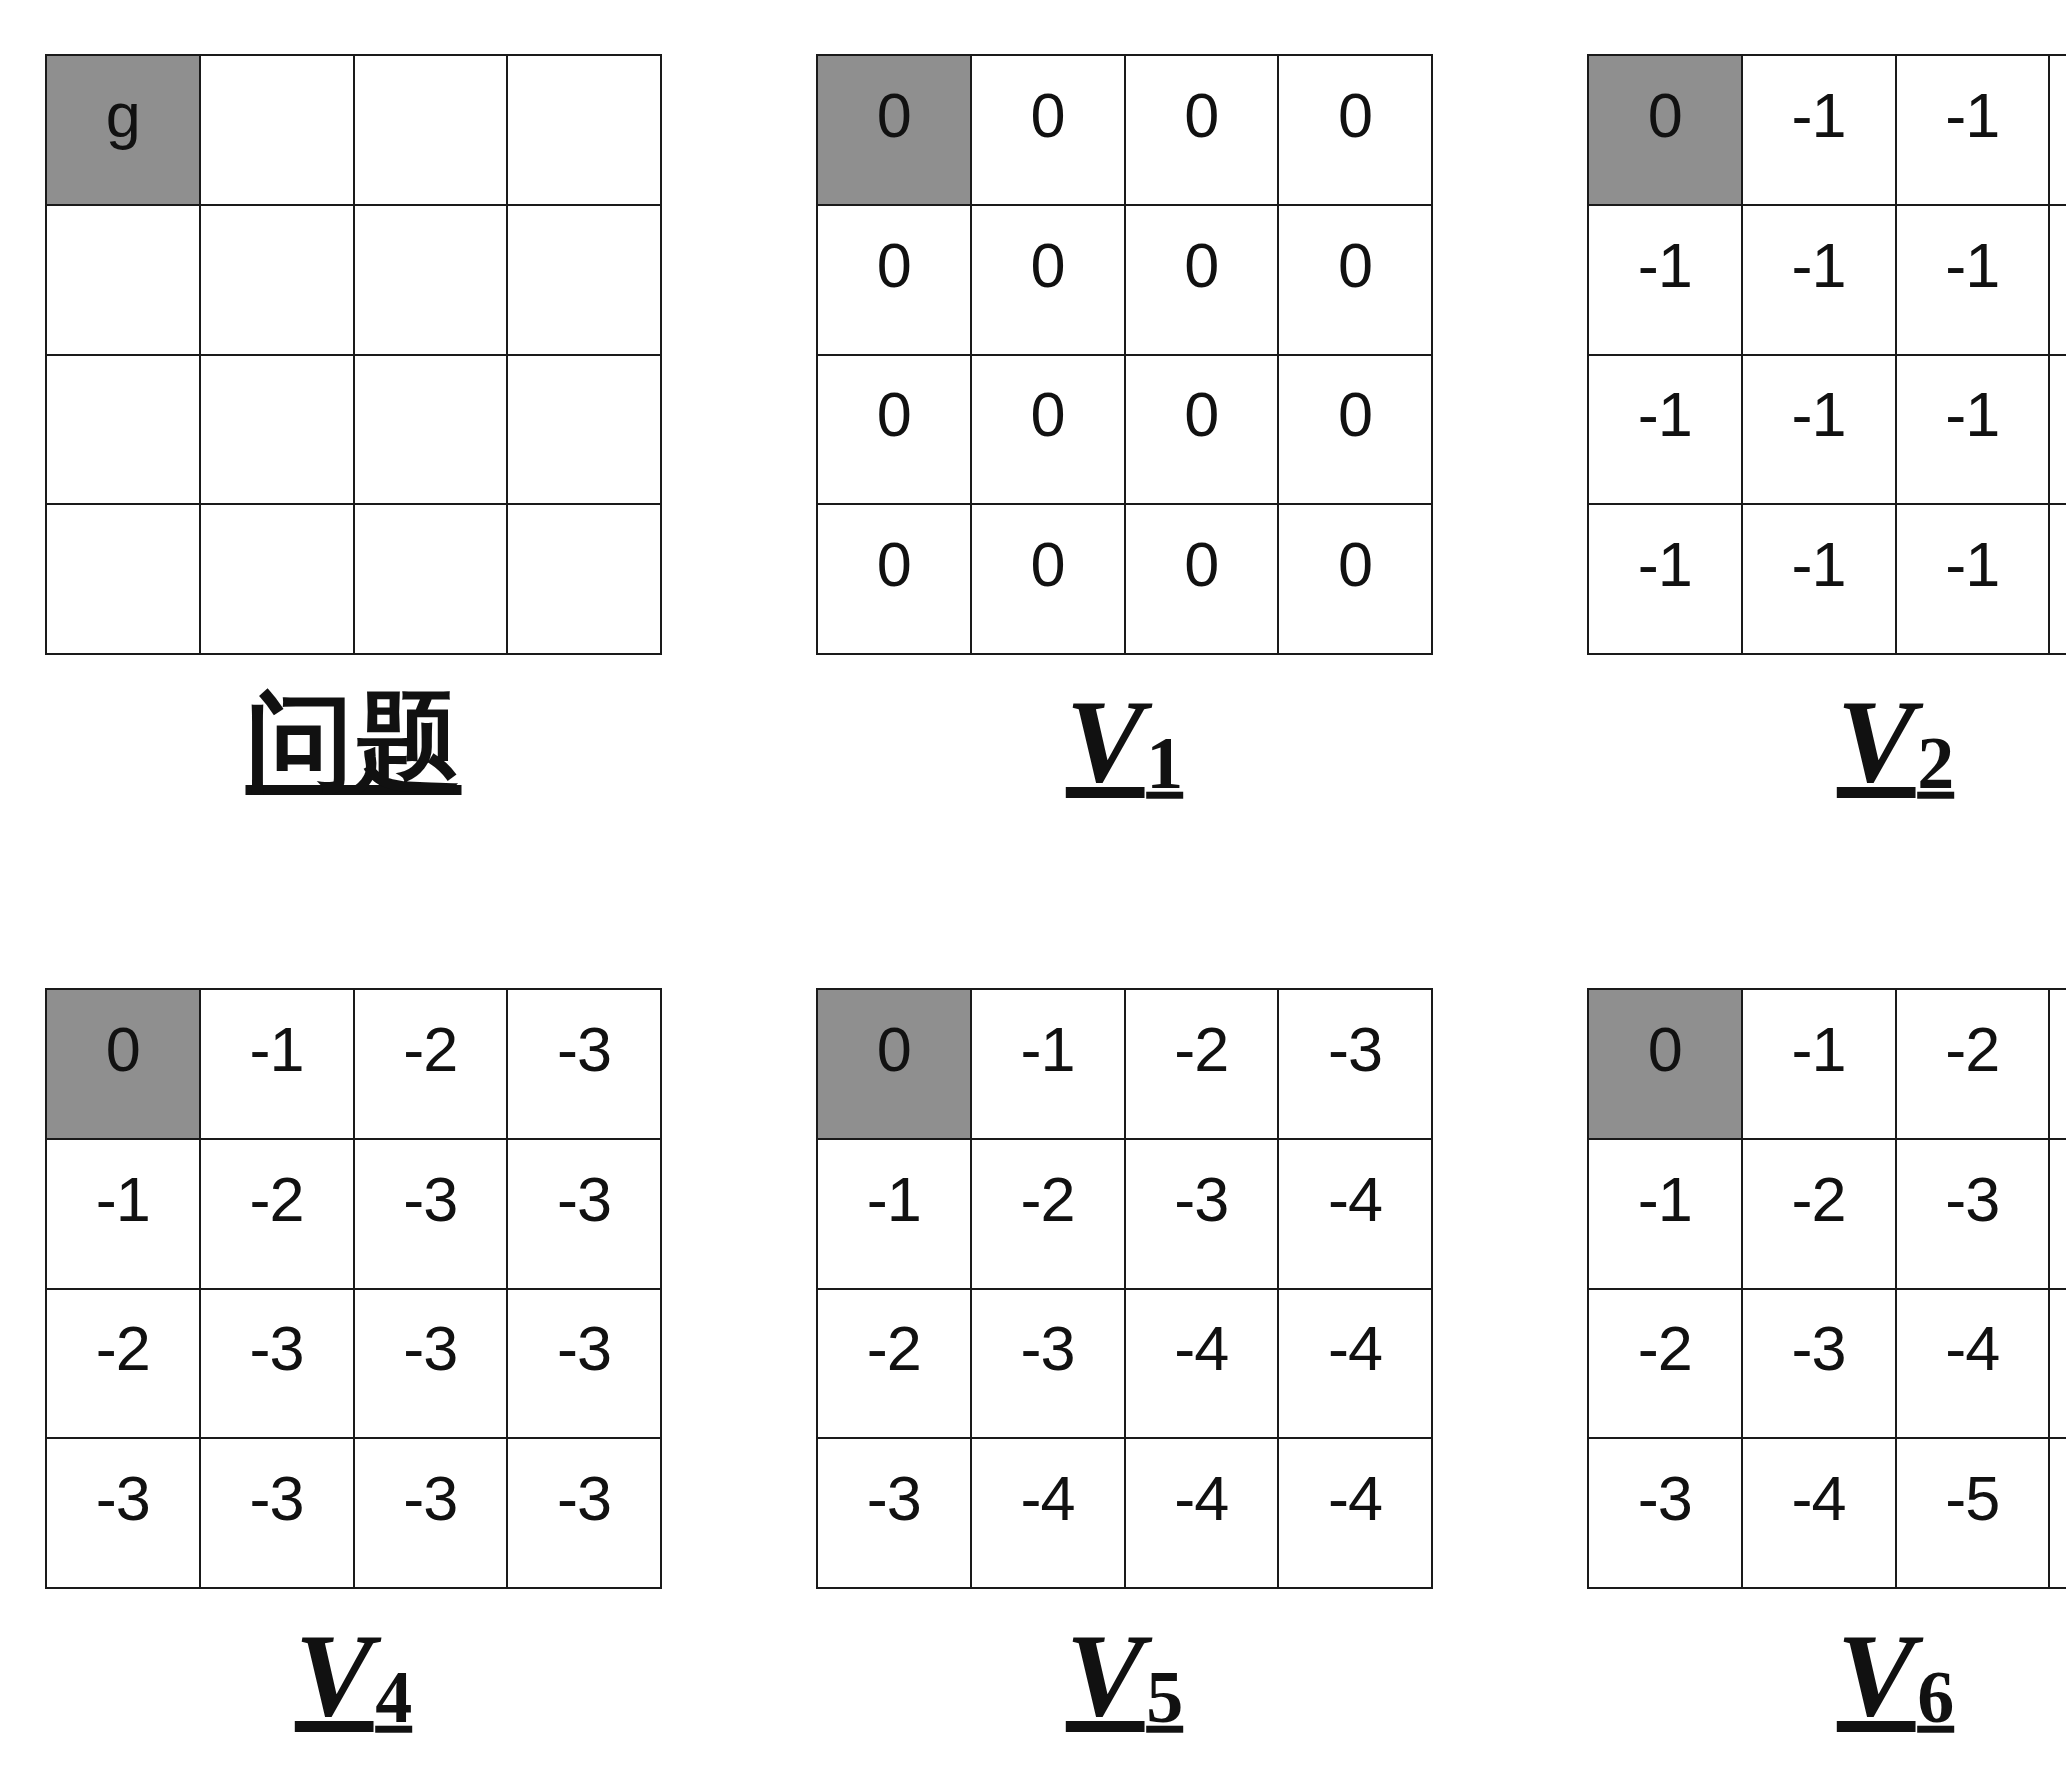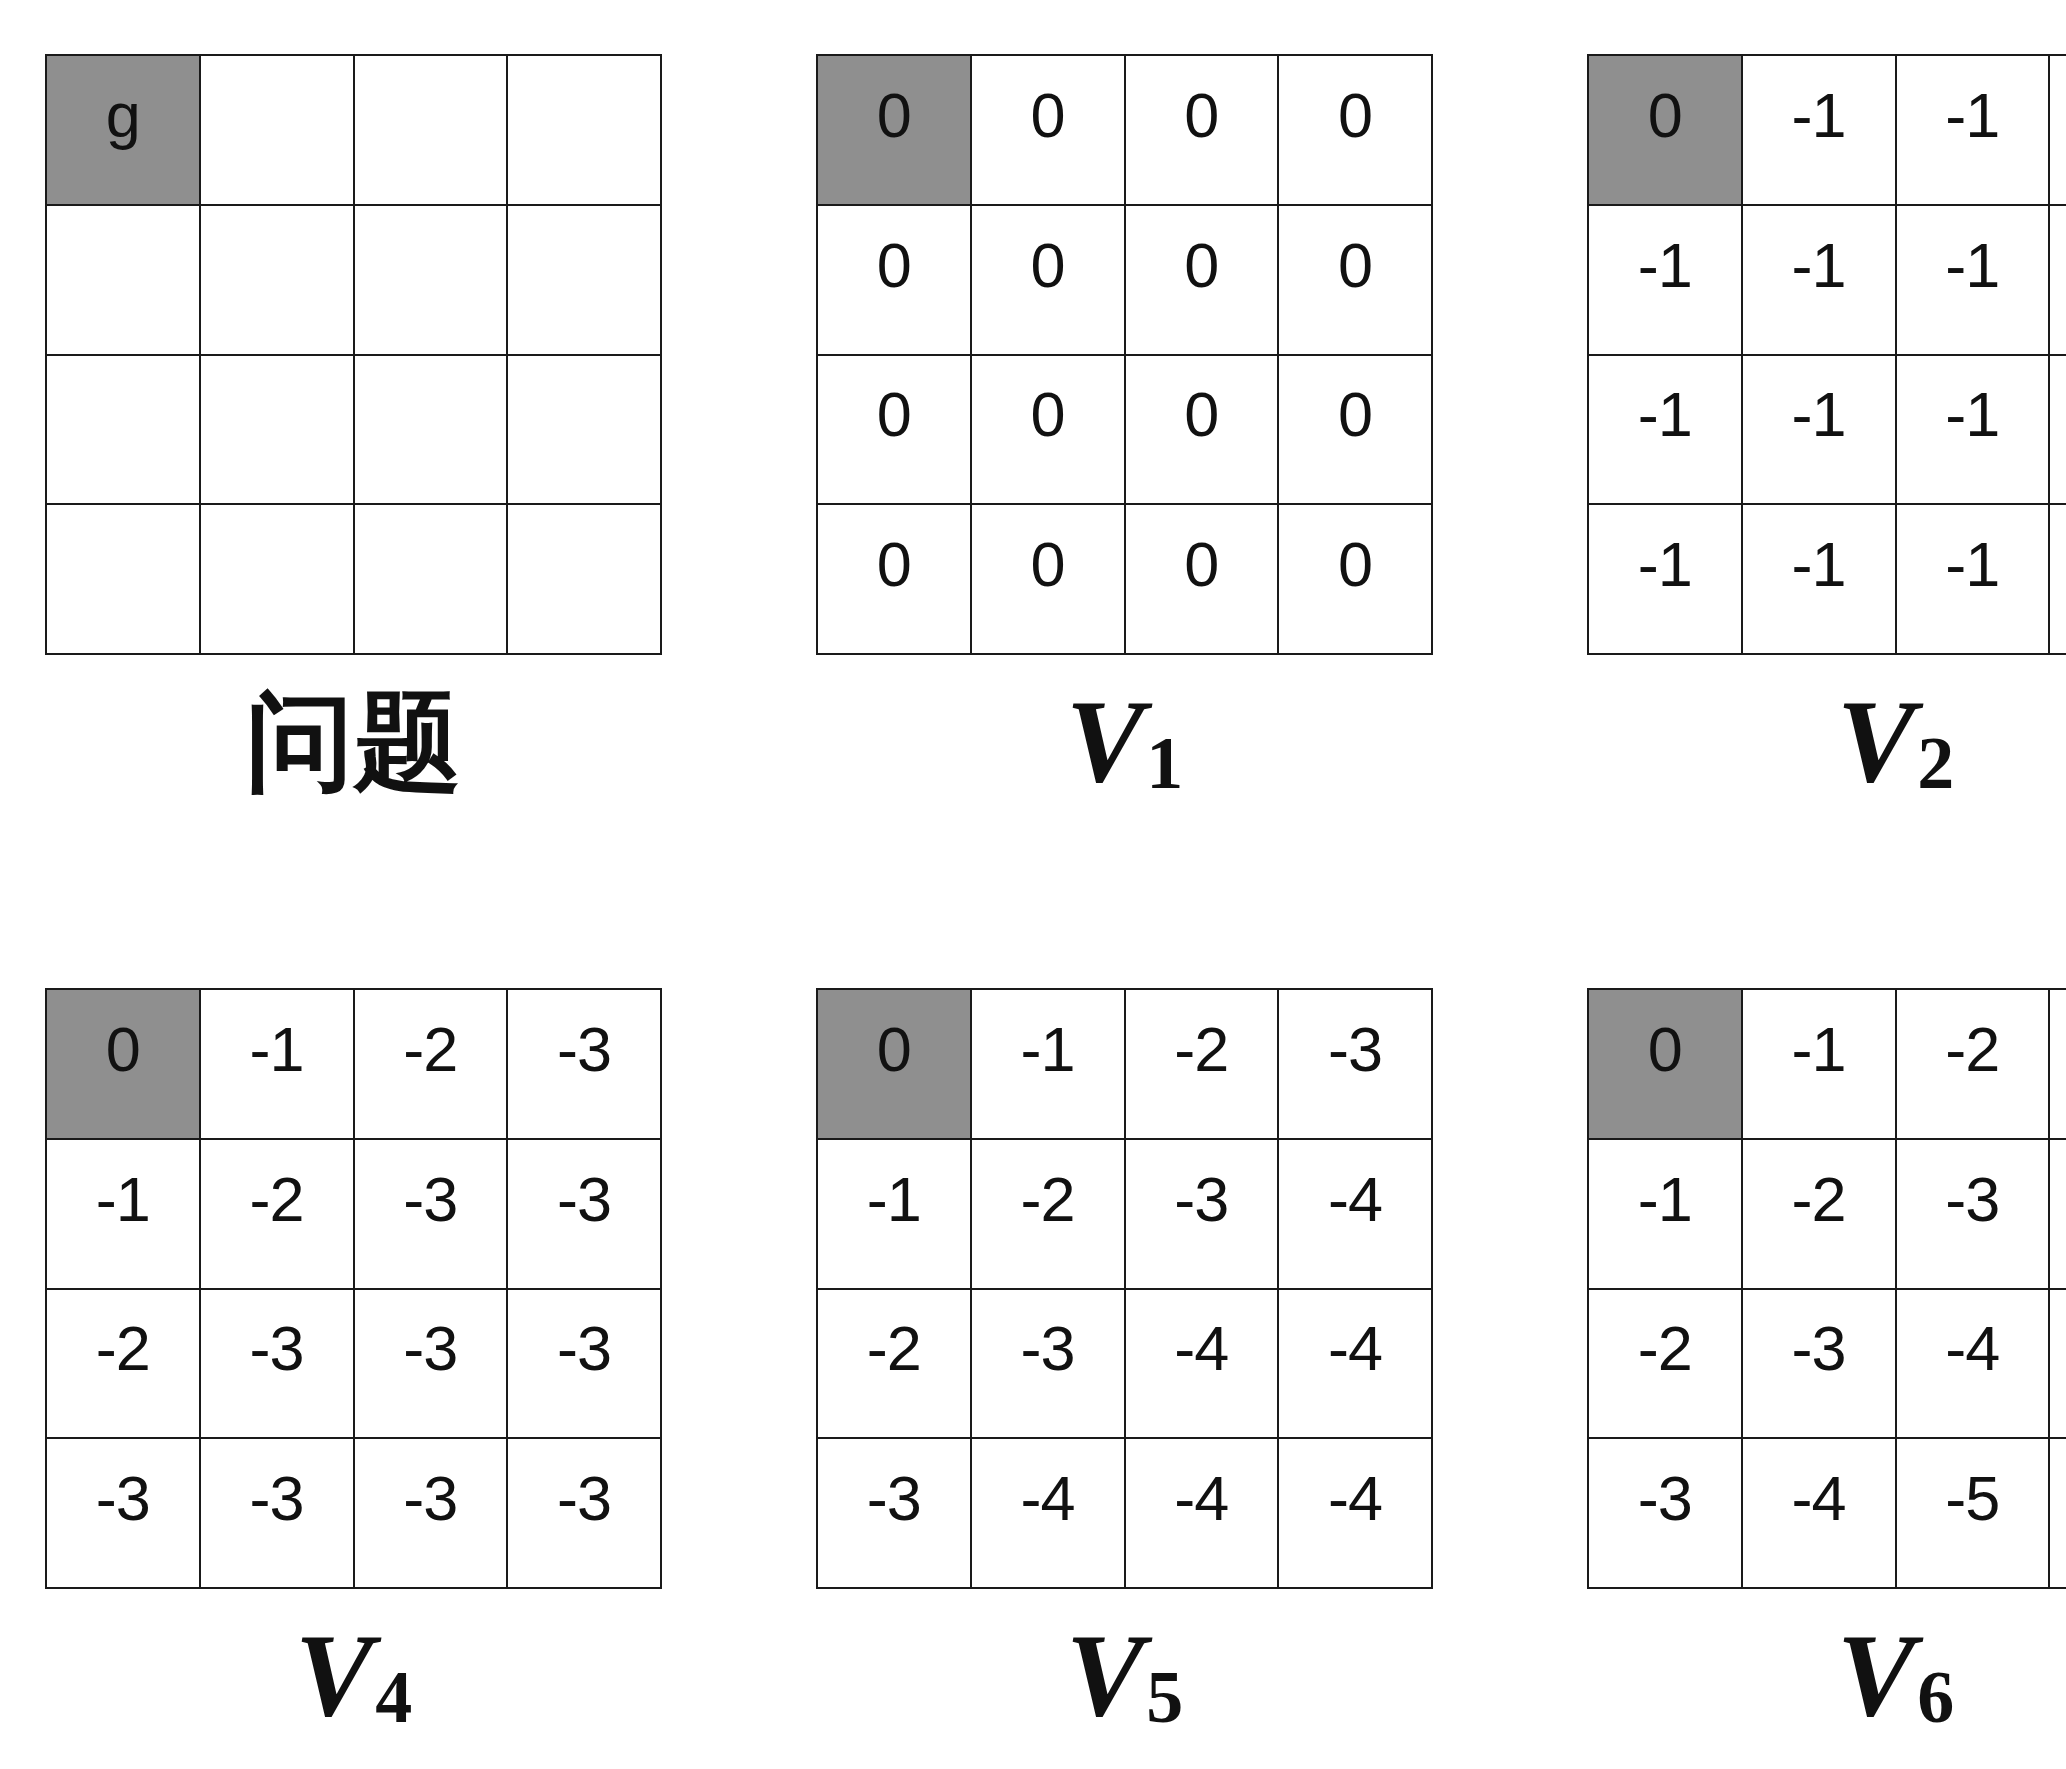--- a/index.html
+++ b/index.html
@@ -24,21 +24,21 @@
   }
   .cell{
     box-sizing:border-box;border:1.2px solid var(--line);
     display:flex;align-items:center;justify-content:center;
     padding-bottom:30px;
     font-size:63px;font-weight:400;color:var(--ink);
     letter-spacing:-0.8px;
   }
   .cell.goal{background:var(--gray);}
   .plabel{
-    height:174px;display:flex;align-items:center;justify-content:flex-end;color:var(--ink);
+    height:174px;display:flex;align-items:center;justify-content:flex-end;color:var(--ink);text-decoration:underline;
   }
   .cjk-label{
     font-family:"DejaVu Sans","Liberation Sans",sans-serif;
     font-weight:bold;font-size:108px;line-height:1;
   }
   .v-sym{
     font-family:"Liberation Serif",serif;
     font-style:italic;font-weight:bold;font-size:118px;line-height:1;
   }
   .v-sub{

